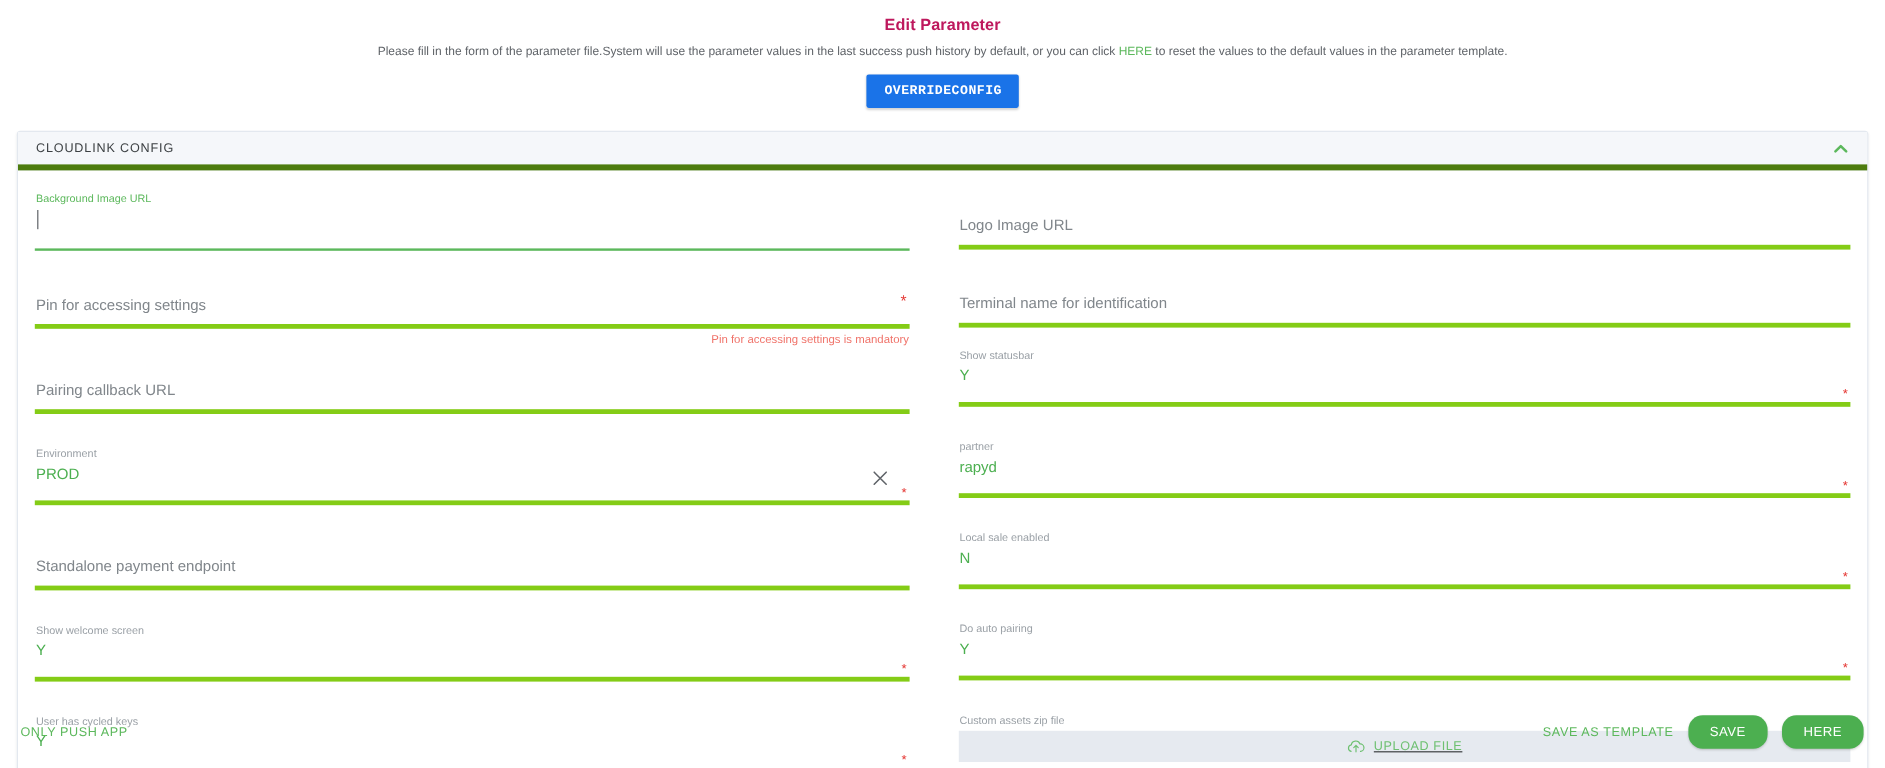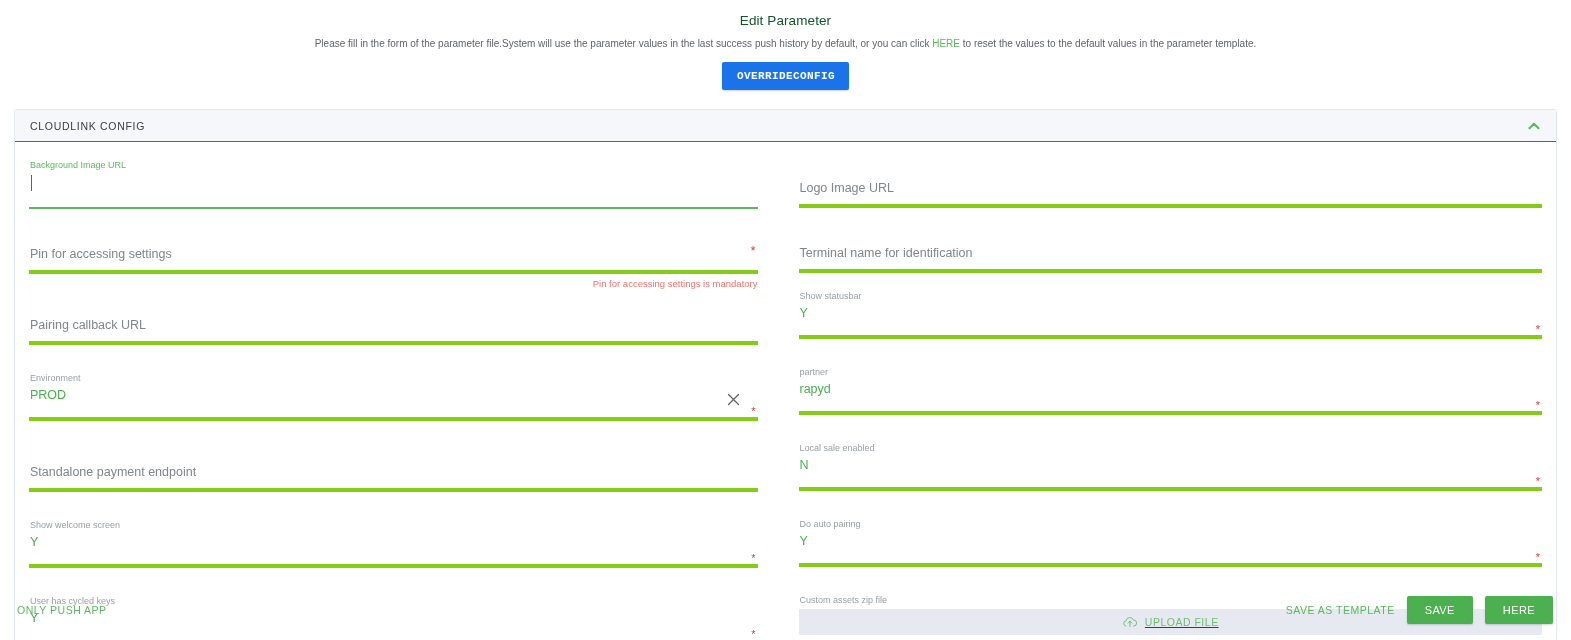--- a/index.html
+++ b/index.html
@@ -8,21 +8,21 @@
     width: 1571px; height: 640px;
     background: #ffffff;
     font-family: "Liberation Sans", sans-serif;
     color: #3c4043;
     overflow: hidden;
   }
 
   
   .page-header { padding-top: 12px; text-align: center; }
   .page-title {
-    font-size: 13.5px; color: #14532d; font-weight: 400;
+    font-size: 13.5px; color: #be185d; font-weight: 700;
     letter-spacing: .1px; line-height: 18px;
   }
   .page-subtitle {
     font-size: 10px; color: #5f6368; font-weight: 400;
     margin-top: 7px; line-height: 14px;
   }
   .inline-link { color: #5cb85c; text-decoration: none; }
   .override-wrap { margin-top: 11px; }
   .override-btn {
     display: inline-block; background: #1a73e8; color: #fff;
@@ -37,21 +37,21 @@
   .panel {
     margin: 19px 14px 0 14px;
     border: 1px solid #e3e8ef;
     border-radius: 3px;
     background: #fff;
     box-shadow: 0 1px 2px rgba(60,64,67,.05);
   }
   .panel-head {
     height: 32px;
     background: #f5f7fa;
-    border-bottom: 1px solid #4d7c0f;
+    border-bottom: 5px solid #4d7c0f;
     display: flex; align-items: center;
     padding: 0 14px 0 15px;
   }
   .panel-head-title {
     font-size: 10.5px; letter-spacing: .7px;
     color: #3c4043; font-weight: 400; flex: 1;
   }
   .chevron-up { width: 16px; height: 16px; display: block; cursor: pointer; }
 
   .panel-body {
@@ -126,21 +126,21 @@
     display: flex; align-items: center;
     padding: 0 18px 0 17px;
   }
   .link-btn {
     font-size: 10.5px; color: #5cb85c; letter-spacing: .5px;
     cursor: pointer; background: none; border: none;
     font-family: "Liberation Sans", sans-serif; padding: 0;
   }
   .spacer { flex: 1; }
   .green-btn {
-    background: #4caf50; color: #fff; border: none; border-radius: 2px;
+    background: #4caf50; color: #fff; border: none; border-radius: 12px;
     font-family: "Liberation Sans", sans-serif;
     font-size: 11px; letter-spacing: .4px;
     padding: 8px 18px; margin-left: 12px; cursor: pointer;
     box-shadow: 0 1px 2px rgba(0,0,0,.18);
   }
 </style>
 </head>
 <body>
 
 <div class="page-header">

